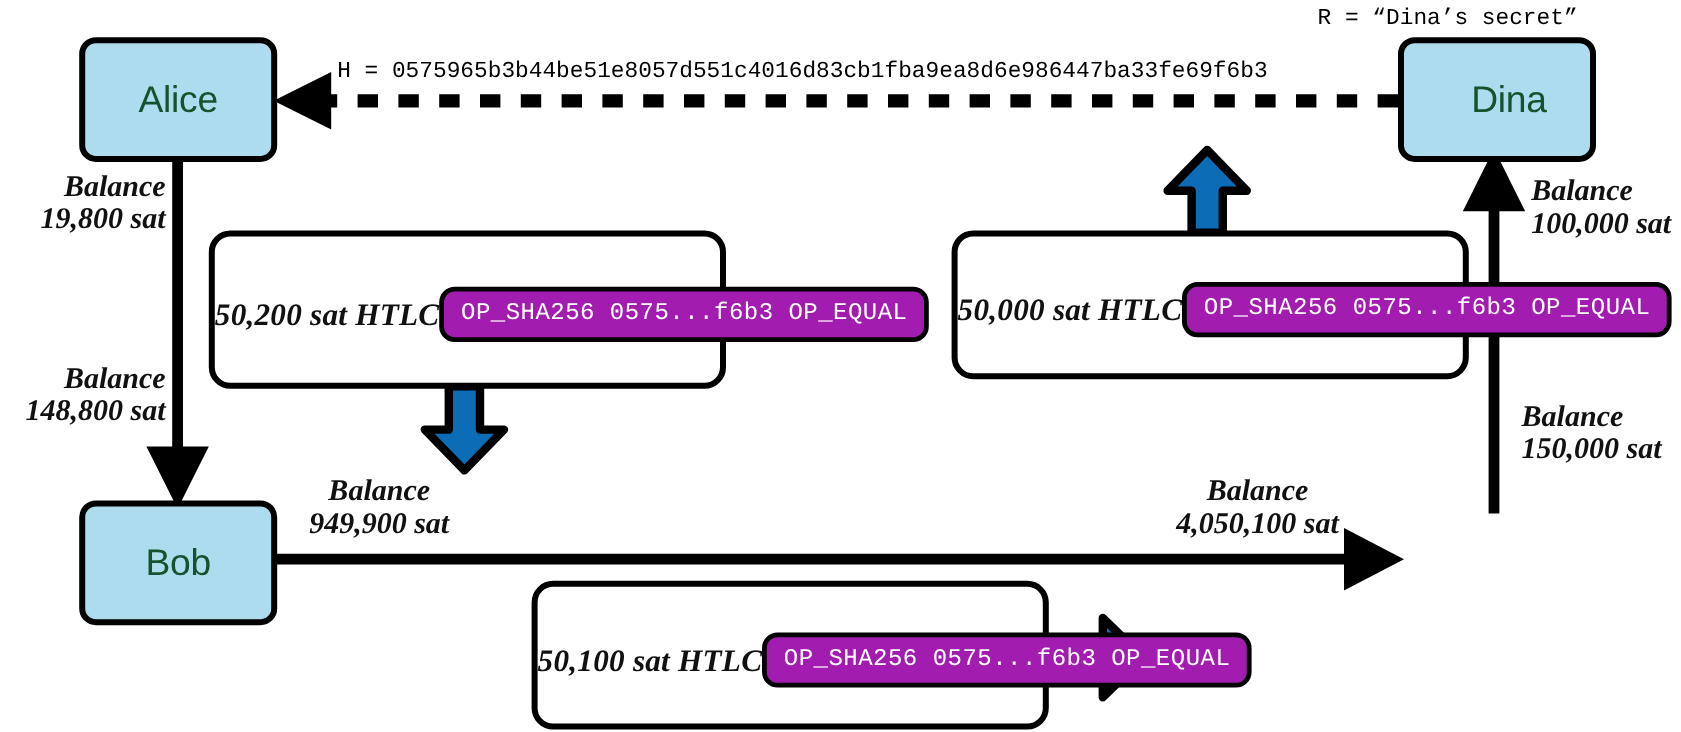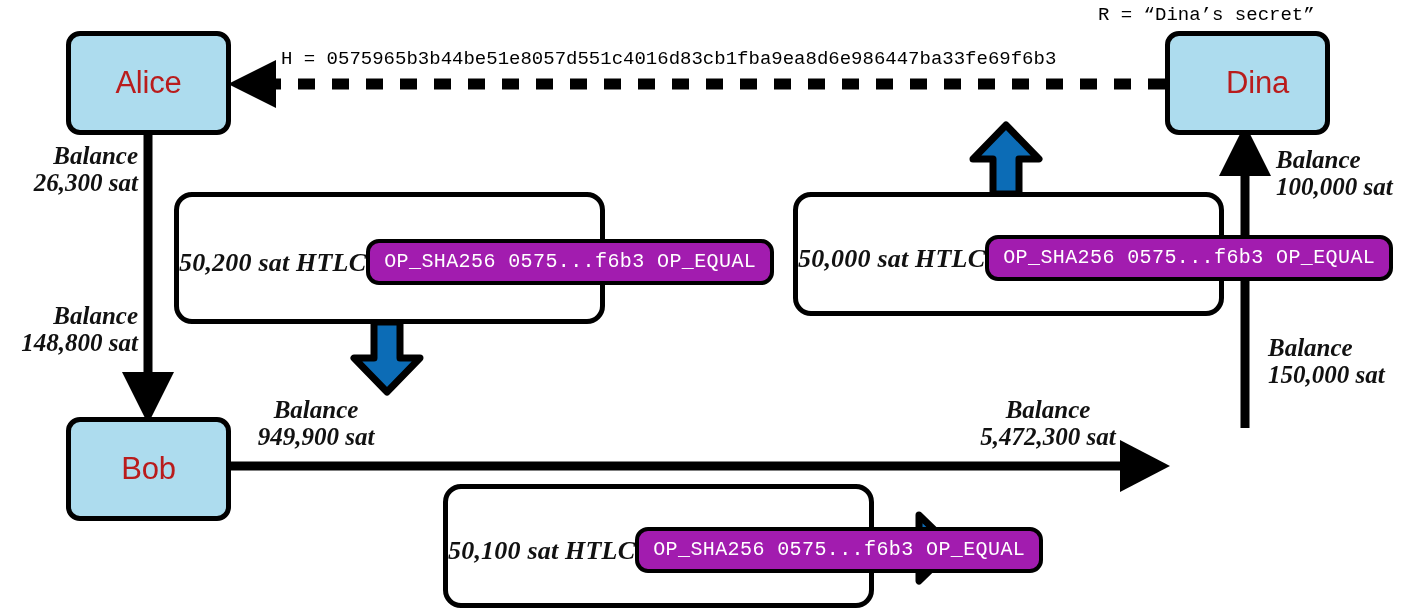--- a/index.html
+++ b/index.html
@@ -30,21 +30,21 @@
     position: absolute;
     box-sizing: border-box;
     background: #addcee;
     border: 5px solid #000000;
     border-radius: 14px;
     display: flex;
     align-items: center;
     justify-content: center;
     font-family: "Liberation Sans", sans-serif;
     font-size: 31px;
-    color: #b91c1c;
+    color: #14532d;
     letter-spacing: -0.2px;
     z-index: 5;
   }
 
   
   .htlc {
     position: absolute;
     box-sizing: border-box;
     background: #ffffff;
     border: 5px solid #000000;
@@ -179,36 +179,36 @@
   <div class="mono-label" style="left:1098px; top:4px;">
     <span>R = “Dina’s secret”</span>
   </div>
 
   <div class="mono-label" style="left:281px; top:48px;">
     <span>H = 0575965b3b44be51e8057d551c4016d83cb1fba9ea8d6e986447ba33fe69f6b3</span>
   </div>
 
   <div class="label rgt" style="left:4px; top:142px; width:134px;">
     <span class="l1">Balance</span>
-    <span class="l2">26,300 sat</span>
+    <span class="l2">19,800 sat</span>
   </div>
 
   <div class="label rgt" style="left:0px; top:302px; width:138px;">
     <span class="l1">Balance</span>
     <span class="l2">148,800 sat</span>
   </div>
 
   <div class="label ctr" style="left:240px; top:396px; width:152px;">
     <span class="l1">Balance</span>
     <span class="l2">949,900 sat</span>
   </div>
 
   <div class="label ctr" style="left:961px; top:396px; width:174px;">
     <span class="l1">Balance</span>
-    <span class="l2">5,472,300 sat</span>
+    <span class="l2">4,050,100 sat</span>
   </div>
 
   <div class="label" style="left:1276px; top:146px; width:140px;">
     <span class="l1">Balance</span>
     <span class="l2">100,000 sat</span>
   </div>
 
   <div class="label" style="left:1268px; top:334px; width:140px;">
     <span class="l1">Balance</span>
     <span class="l2">150,000 sat</span>

